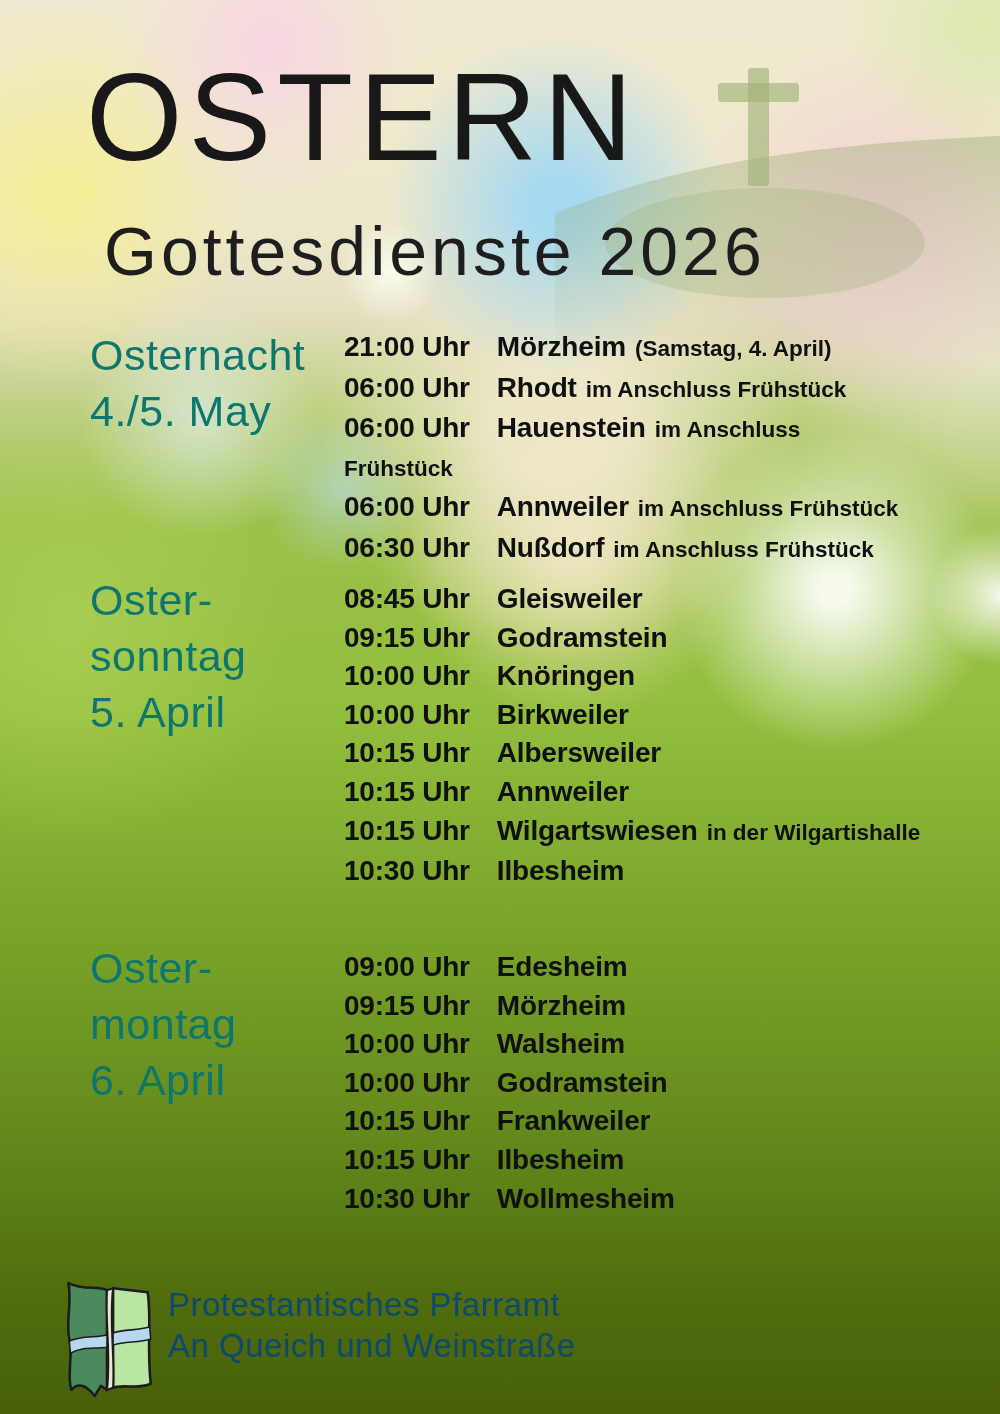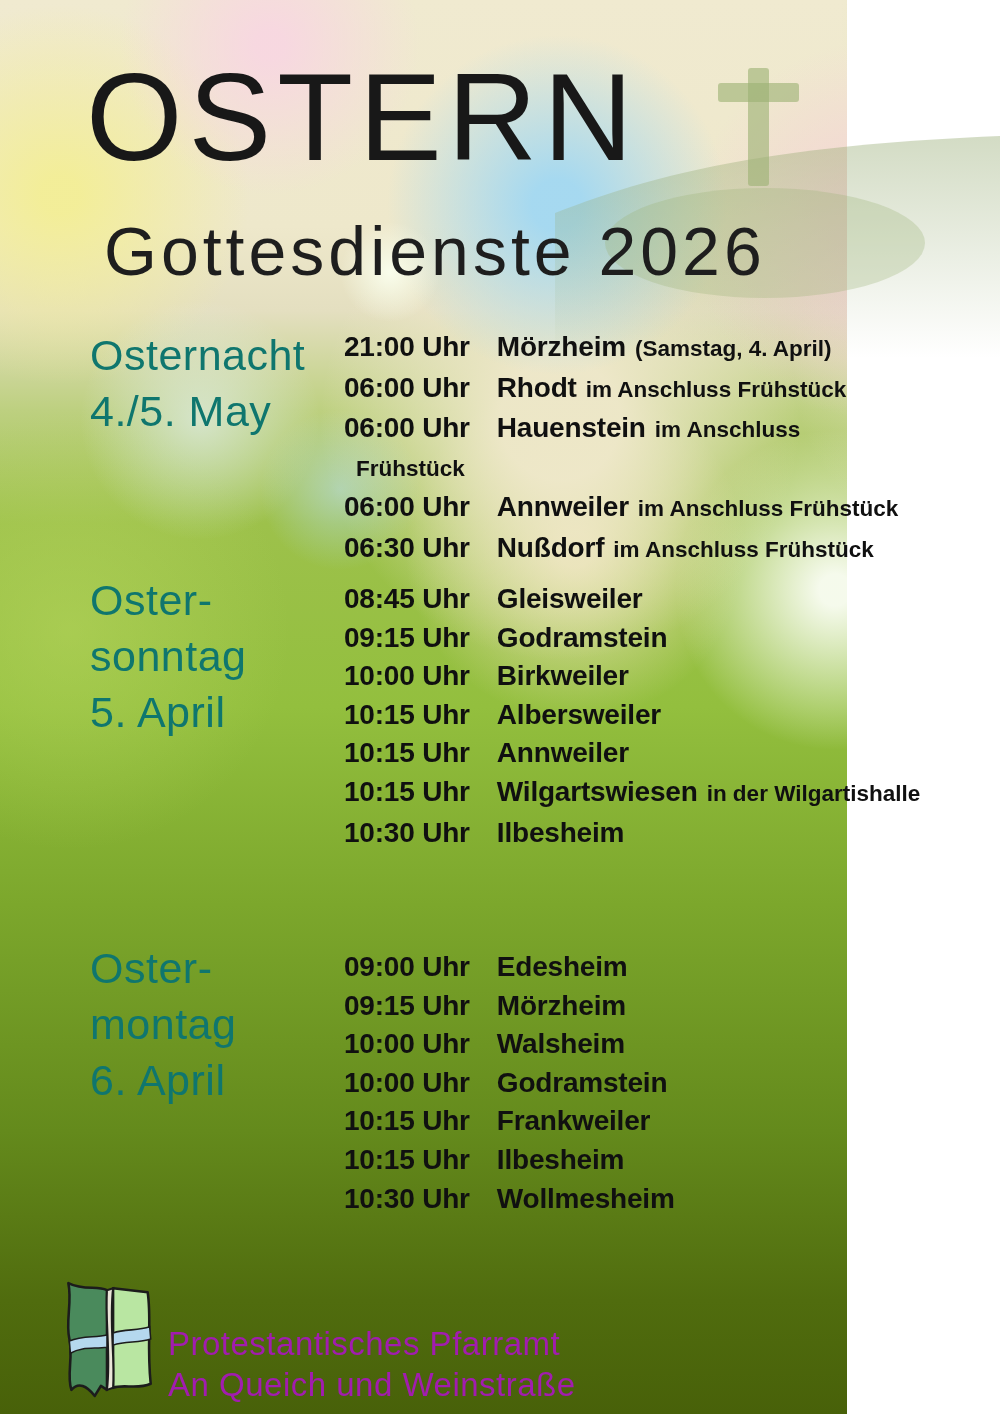--- a/index.html
+++ b/index.html
@@ -1,20 +1,20 @@
 <!DOCTYPE html>
 <html><head>
 <meta charset="utf-8">
 <style>
   html,body{margin:0;padding:0;}
   body{
     width:1000px;height:1414px;position:relative;overflow:hidden;
     font-family:"Liberation Sans","DejaVu Sans",sans-serif;
   }
-  .poster{position:absolute;inset:0;width:847px;height:1414px;}
+  .poster{position:absolute;inset:0;width:1000px;height:1414px;}
 
   
   .bg{
     position:absolute;inset:0;z-index:0;
     background-image:
       radial-gradient(circle 50px  at 390px 272px, rgba(250,255,238,.95), rgba(250,255,238,0) 100%),
       radial-gradient(circle 80px  at 340px 490px, rgba(185,222,242,.55), rgba(185,222,242,0) 100%),
       radial-gradient(circle 120px at 200px 420px, rgba(228,240,244,.65), rgba(228,240,244,0) 100%),
       radial-gradient(circle 170px at 557px 205px, rgba(162,216,242,.95) 15%, rgba(162,216,242,0) 100%),
       radial-gradient(circle 150px at 270px 45px,  rgba(248,214,226,.90) 10%, rgba(248,214,226,0) 100%),
@@ -44,26 +44,26 @@
 
   
   .section{position:absolute;left:0;width:1000px;z-index:2;}
   .s1{top:327px}.s2{top:572px}.s3{top:940px}
   .label{position:absolute;left:90px;top:0;font-size:43px;line-height:56px;color:#0f766e;letter-spacing:.5px;}
   .rows{position:absolute;left:344px;top:1px;width:652px;}
   .s2 .rows,.s3 .rows{top:8px;}
   .row{font-weight:bold;font-size:28px;line-height:38.6px;color:#101010;letter-spacing:-.2px;white-space:nowrap;}
   .place{margin-left:27px;}
   .note{font-size:22.5px;margin-left:9px;letter-spacing:0;}
-  .cont{margin-left:12px;white-space:normal;}
+  .cont{margin-left:0;white-space:normal;}
 
   
   .footer{position:absolute;left:0;top:1270px;width:1000px;height:144px;z-index:2;}
   .logo{position:absolute;left:56px;top:6px;width:104px;height:122px;}
-  .org{position:absolute;left:168px;top:14px;font-size:33px;line-height:41px;color:#a21caf;letter-spacing:.5px;margin-top:39px;}
+  .org{position:absolute;left:168px;top:14px;font-size:33px;line-height:41px;color:#0c4a6e;letter-spacing:.5px;}
 </style>
 </head>
 <body>
 
 <div class="poster">
 
   <div class="bg"></div>
 
   <div class="hill">
     <svg width="445" height="330" viewBox="0 0 445 330" xmlns="http://www.w3.org/2000/svg">
@@ -99,20 +99,21 @@
       </section>
       <section class="section s2">
         <div class="label">
           <div class="label-line">Oster-</div>
           <div class="label-line">sonntag</div>
           <div class="label-line">5. April</div>
         </div>
         <div class="rows">
           <div class="row"><span class="time">08:45 Uhr</span><span class="place">Gleisweiler</span></div>
           <div class="row"><span class="time">09:15 Uhr</span><span class="place">Godramstein</span></div>
+          <div class="row"><span class="time">10:00 Uhr</span><span class="place">Knöringen</span></div>
           <div class="row"><span class="time">10:00 Uhr</span><span class="place">Birkweiler</span></div>
           <div class="row"><span class="time">10:15 Uhr</span><span class="place">Albersweiler</span></div>
           <div class="row"><span class="time">10:15 Uhr</span><span class="place">Annweiler</span></div>
           <div class="row"><span class="time">10:15 Uhr</span><span class="place">Wilgartswiesen</span><span class="note">in der Wilgartishalle</span></div>
           <div class="row"><span class="time">10:30 Uhr</span><span class="place">Ilbesheim</span></div>
         </div>
       </section>
       <section class="section s3">
         <div class="label">
           <div class="label-line">Oster-</div>

